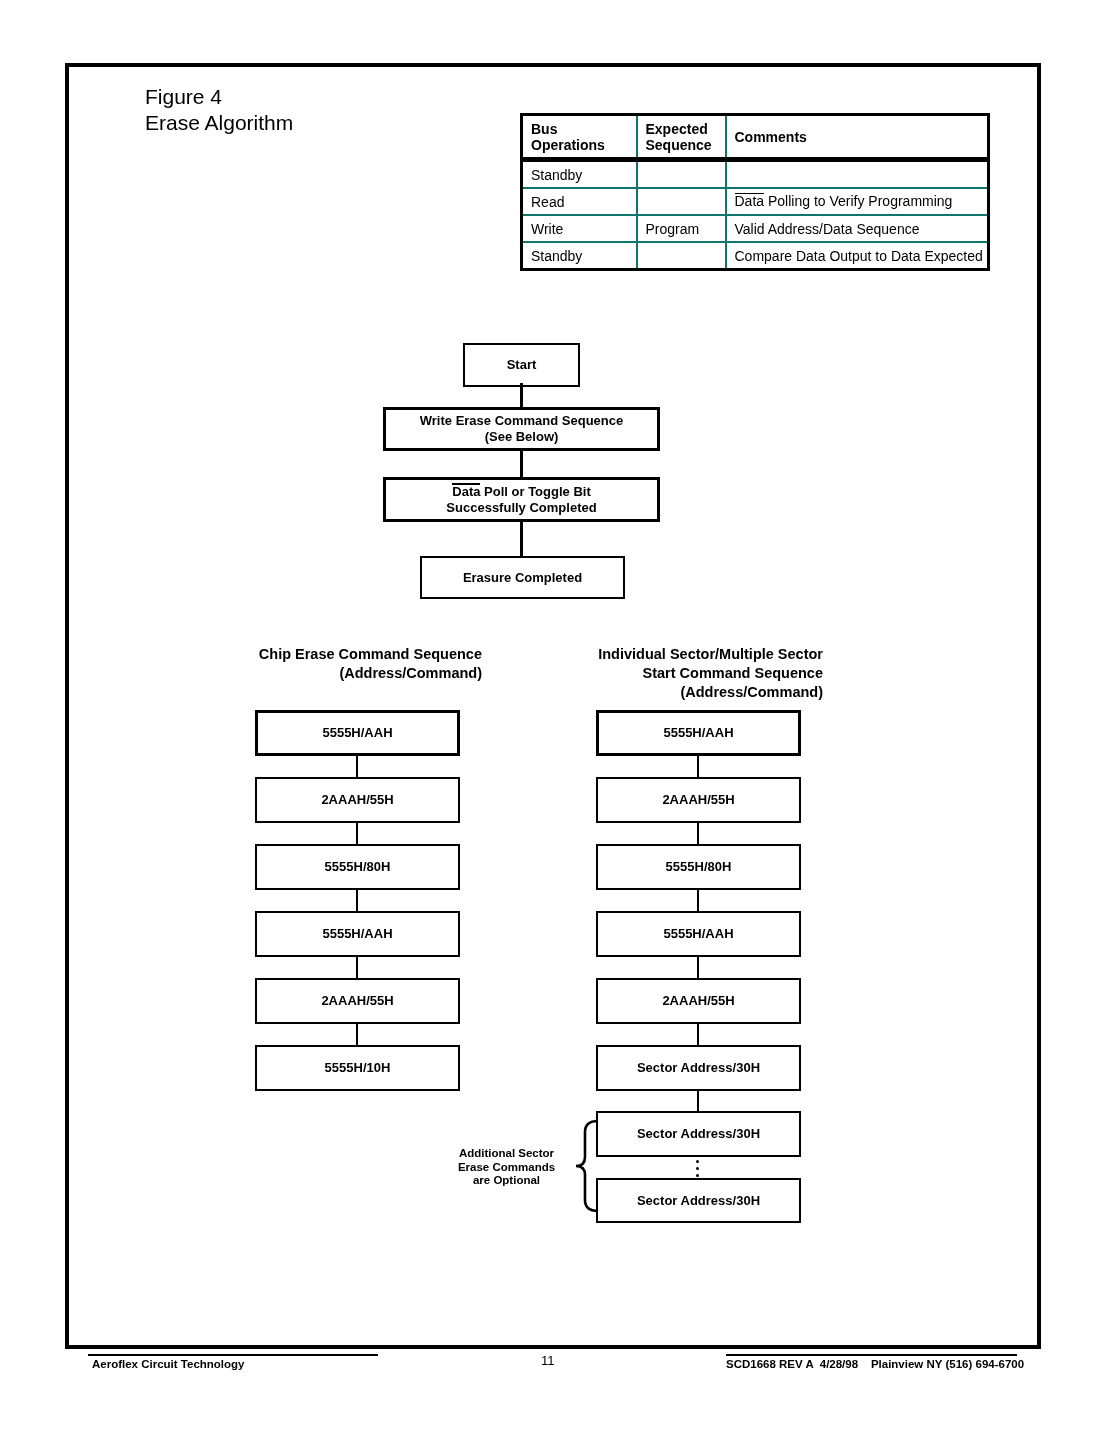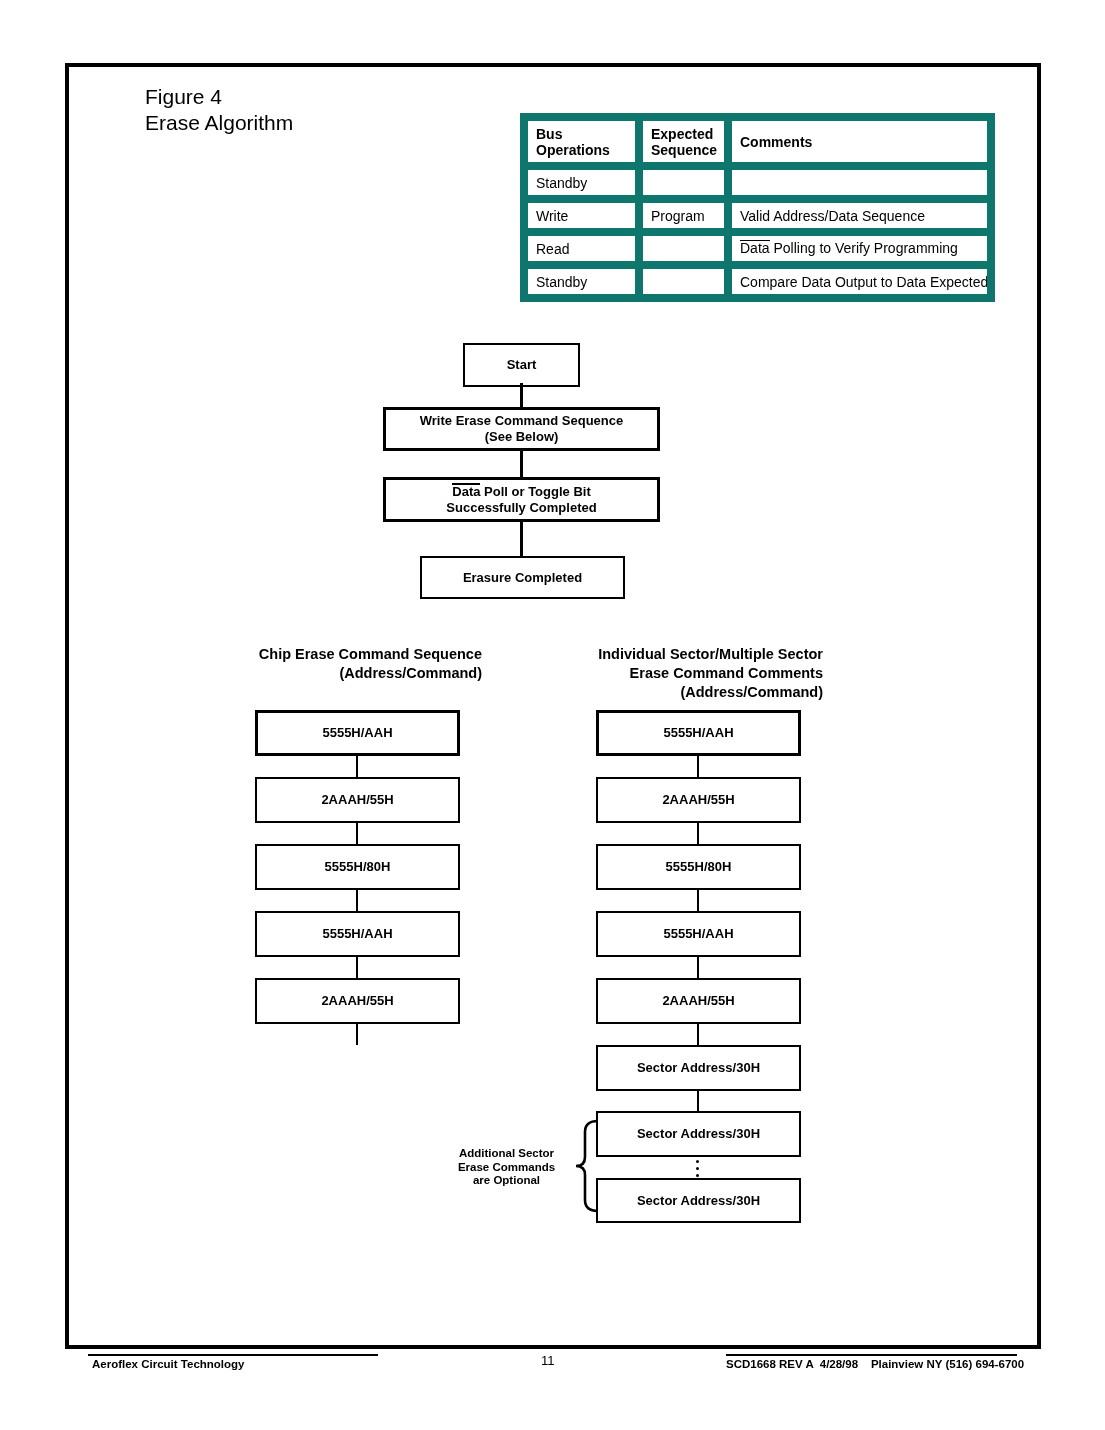--- a/index.html
+++ b/index.html
@@ -14,21 +14,21 @@
   .page-frame { left:65px; top:63px; width:976px; height:1286px;
     border:4px solid #000; box-sizing:border-box; }
 
   
   .fig-title { left:145px; top:84px; font-size:21px; font-weight:400; line-height:26px; }
 
   
   .bus-table { left:520px; top:113px; }
   table.bus { border-collapse:collapse; table-layout:fixed; width:467px;
     border:3px solid #000; font-size:14px; }
-  table.bus td { border:8px solid #0f766e; padding:2px 6px 2px 8px; vertical-align:middle;
+  table.bus td { border:2px solid #0f766e; padding:2px 6px 2px 8px; vertical-align:middle;
     overflow:hidden; white-space:nowrap; }
   table.bus tr.hdr td { font-weight:700; border-bottom:5px solid #000; height:37px; line-height:16px; }
   table.bus tr.body td { height:21px; }
 
   
   .fbox { box-sizing:border-box; border:2px solid #000; background:#fff;
     display:flex; flex-direction:column; align-items:center; justify-content:center;
     font-weight:700; font-size:13px; line-height:16px; text-align:center; }
   .fbox.thick { border-width:3px; }
 
@@ -79,30 +79,30 @@
           <div>Sequence</div>
         </td>
         <td><span>Comments</span></td>
       </tr>
       <tr class="body">
         <td>Standby</td>
         <td></td>
         <td></td>
       </tr>
       <tr class="body">
+        <td>Read</td>
+        <td></td>
+        <td><span class="ovl-thin">Data</span> <span>Polling to Verify Programming</span></td>
+      </tr>
+      <tr class="body">
         <td>Write</td>
         <td>Program</td>
         <td>Valid Address/Data Sequence</td>
       </tr>
       <tr class="body">
-        <td>Read</td>
-        <td></td>
-        <td><span class="ovl-thin">Data</span> <span>Polling to Verify Programming</span></td>
-      </tr>
-      <tr class="body">
         <td>Standby</td>
         <td></td>
         <td>Compare Data Output to Data Expected</td>
       </tr>
     </tbody>
       </table>
   </div>
 
   <div class="abs fbox" style="left:463px; top:343px; width:117px; height:44px;">
     <div>Start</div>
@@ -144,24 +144,27 @@
     </div>
   <div class="abs vline" style="left:356px; top:890px;  width:2px; height:21px;"></div>
   <div class="abs fbox" style="left:255px; top:911px;  width:205px; height:46px;">
       <div>5555H/AAH</div>
     </div>
   <div class="abs vline" style="left:356px; top:957px;  width:2px; height:21px;"></div>
   <div class="abs fbox" style="left:255px; top:978px;  width:205px; height:46px;">
       <div>2AAAH/55H</div>
     </div>
   <div class="abs vline" style="left:356px; top:1024px; width:2px; height:21px;"></div>
+  <div class="abs fbox" style="left:255px; top:1045px; width:205px; height:46px;">
+      <div>5555H/10H</div>
+    </div>
 
   <div class="abs col-heading" style="left:573px; top:645px; width:250px;">
     <div>Individual Sector/Multiple Sector</div>
-    <div>Erase Command Comments</div>
+    <div>Start Command Sequence</div>
     <div>(Address/Command)</div>
   </div>
 
   <div class="abs fbox thick" style="left:596px; top:710px;  width:205px; height:46px;">
       <div>5555H/AAH</div>
     </div>
   <div class="abs vline" style="left:697px; top:756px;  width:2px; height:21px;"></div>
   <div class="abs fbox" style="left:596px; top:777px;  width:205px; height:46px;">
       <div>2AAAH/55H</div>
     </div>

